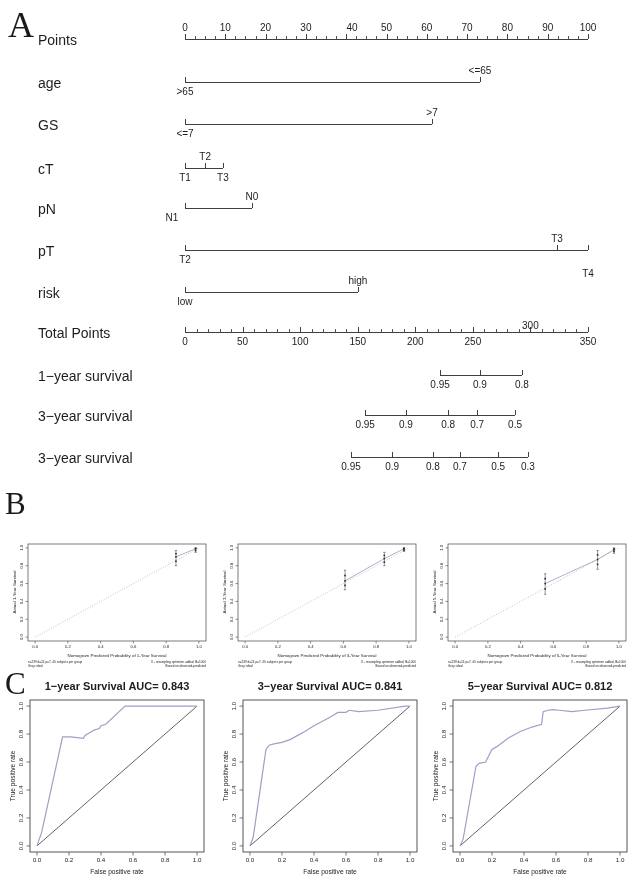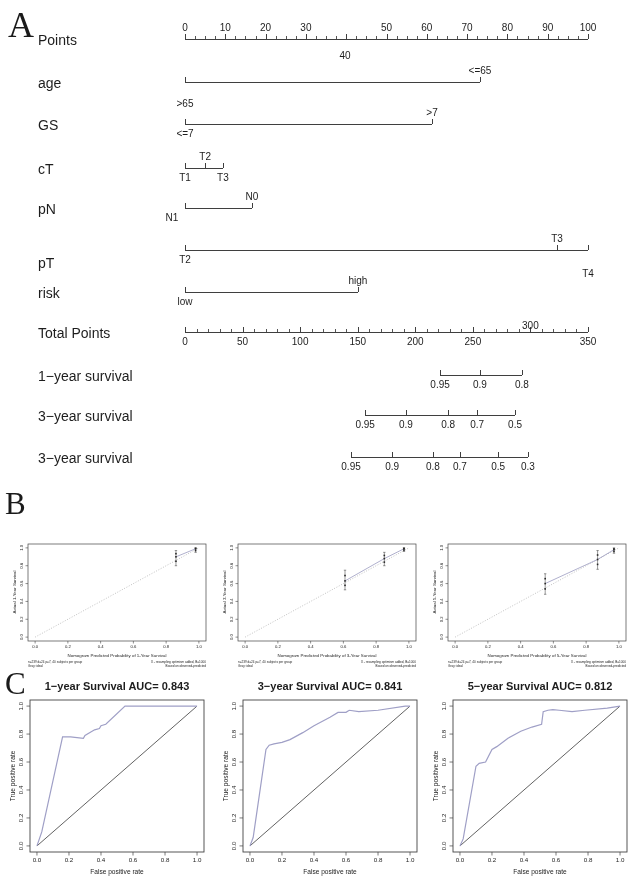--- a/index.html
+++ b/index.html
@@ -72,39 +72,39 @@
       <div class="nmg-tick" style="left: 588px; top: 34px;"></div>
       <div class="nmg-tick" style="left: 185px; top: 34px;"></div>
       <div class="nmg-ticklabel" style="left: 163px; top: 22px;">0</div>
       <div class="nmg-tick" style="left: 225.3px; top: 34px;"></div>
       <div class="nmg-ticklabel" style="left: 203.3px; top: 22px;">10</div>
       <div class="nmg-tick" style="left: 265.6px; top: 34px;"></div>
       <div class="nmg-ticklabel" style="left: 243.6px; top: 22px;">20</div>
       <div class="nmg-tick" style="left: 305.9px; top: 34px;"></div>
       <div class="nmg-ticklabel" style="left: 283.9px; top: 22px;">30</div>
       <div class="nmg-tick" style="left: 346.2px; top: 34px;"></div>
-      <div class="nmg-ticklabel" style="left: 323px; top: 22px; margin-top: 28px;">40</div>
+      <div class="nmg-ticklabel" style="left: 330px; top: 22px;">40</div>
       <div class="nmg-tick" style="left: 386.5px; top: 34px;"></div>
       <div class="nmg-ticklabel" style="left: 364.5px; top: 22px;">50</div>
       <div class="nmg-tick" style="left: 426.8px; top: 34px;"></div>
       <div class="nmg-ticklabel" style="left: 404.8px; top: 22px;">60</div>
       <div class="nmg-tick" style="left: 467.1px; top: 34px;"></div>
       <div class="nmg-ticklabel" style="left: 445.1px; top: 22px;">70</div>
       <div class="nmg-tick" style="left: 507.4px; top: 34px;"></div>
       <div class="nmg-ticklabel" style="left: 485.4px; top: 22px;">80</div>
       <div class="nmg-tick" style="left: 547.7px; top: 34px;"></div>
       <div class="nmg-ticklabel" style="left: 525.7px; top: 22px;">90</div>
       <div class="nmg-tick" style="left: 588px; top: 34px;"></div>
       <div class="nmg-ticklabel" style="left: 566px; top: 22px;">100</div>
       <div class="nmg-label" style="top: 75px;">age</div>
       <div class="nmg-line" style="left: 185px; width: 294.996px; top: 82px;"></div>
       <div class="nmg-tick" style="left: 185px; top: 77px;"></div>
       <div class="nmg-tick" style="left: 479.996px; top: 77px;"></div>
       <div class="nmg-tick" style="left: 185px; top: 77px;"></div>
-      <div class="nmg-ticklabel" style="left: 163px; top: 98px;">&gt;65</div>
+      <div class="nmg-ticklabel" style="left: 163px; top: 86px;">&gt;65</div>
       <div class="nmg-tick" style="left: 479.996px; top: 77px;"></div>
       <div class="nmg-ticklabel" style="left: 457.996px; top: 65px;">&lt;=65</div>
       <div class="nmg-label" style="top: 117px;">GS</div>
       <div class="nmg-line" style="left: 185px; width: 247.039px; top: 124px;"></div>
       <div class="nmg-tick" style="left: 185px; top: 119px;"></div>
       <div class="nmg-tick" style="left: 432.039px; top: 119px;"></div>
       <div class="nmg-tick" style="left: 185px; top: 119px;"></div>
       <div class="nmg-ticklabel" style="left: 163px; top: 128px;">&lt;=7</div>
       <div class="nmg-tick" style="left: 432.039px; top: 119px;"></div>
       <div class="nmg-ticklabel" style="left: 410.039px; top: 107px;">&gt;7</div>
@@ -119,21 +119,21 @@
       <div class="nmg-tick" style="left: 222.882px; top: 163px;"></div>
       <div class="nmg-ticklabel" style="left: 200.882px; top: 172px;">T3</div>
       <div class="nmg-label" style="top: 201px;">pN</div>
       <div class="nmg-line" style="left: 185px; width: 66.898px; top: 208px;"></div>
       <div class="nmg-tick" style="left: 185px; top: 203px;"></div>
       <div class="nmg-tick" style="left: 251.898px; top: 203px;"></div>
       <div class="nmg-tick" style="left: 185px; top: 203px;"></div>
       <div class="nmg-ticklabel" style="left: 150px; top: 212px;">N1</div>
       <div class="nmg-tick" style="left: 251.898px; top: 203px;"></div>
       <div class="nmg-ticklabel" style="left: 229.898px; top: 191px;">N0</div>
-      <div class="nmg-label" style="top: 255px;">pT</div>
+      <div class="nmg-label" style="top: 243px;">pT</div>
       <div class="nmg-line" style="left: 185px; width: 403px; top: 250px;"></div>
       <div class="nmg-tick" style="left: 185px; top: 245px;"></div>
       <div class="nmg-tick" style="left: 588px; top: 245px;"></div>
       <div class="nmg-tick" style="left: 185px; top: 245px;"></div>
       <div class="nmg-ticklabel" style="left: 163px; top: 254px;">T2</div>
       <div class="nmg-tick" style="left: 556.969px; top: 245px;"></div>
       <div class="nmg-ticklabel" style="left: 534.969px; top: 233px;">T3</div>
       <div class="nmg-tick" style="left: 588px; top: 245px;"></div>
       <div class="nmg-ticklabel" style="left: 566px; top: 268px;">T4</div>
       <div class="nmg-label" style="top: 285px;">risk</div>

